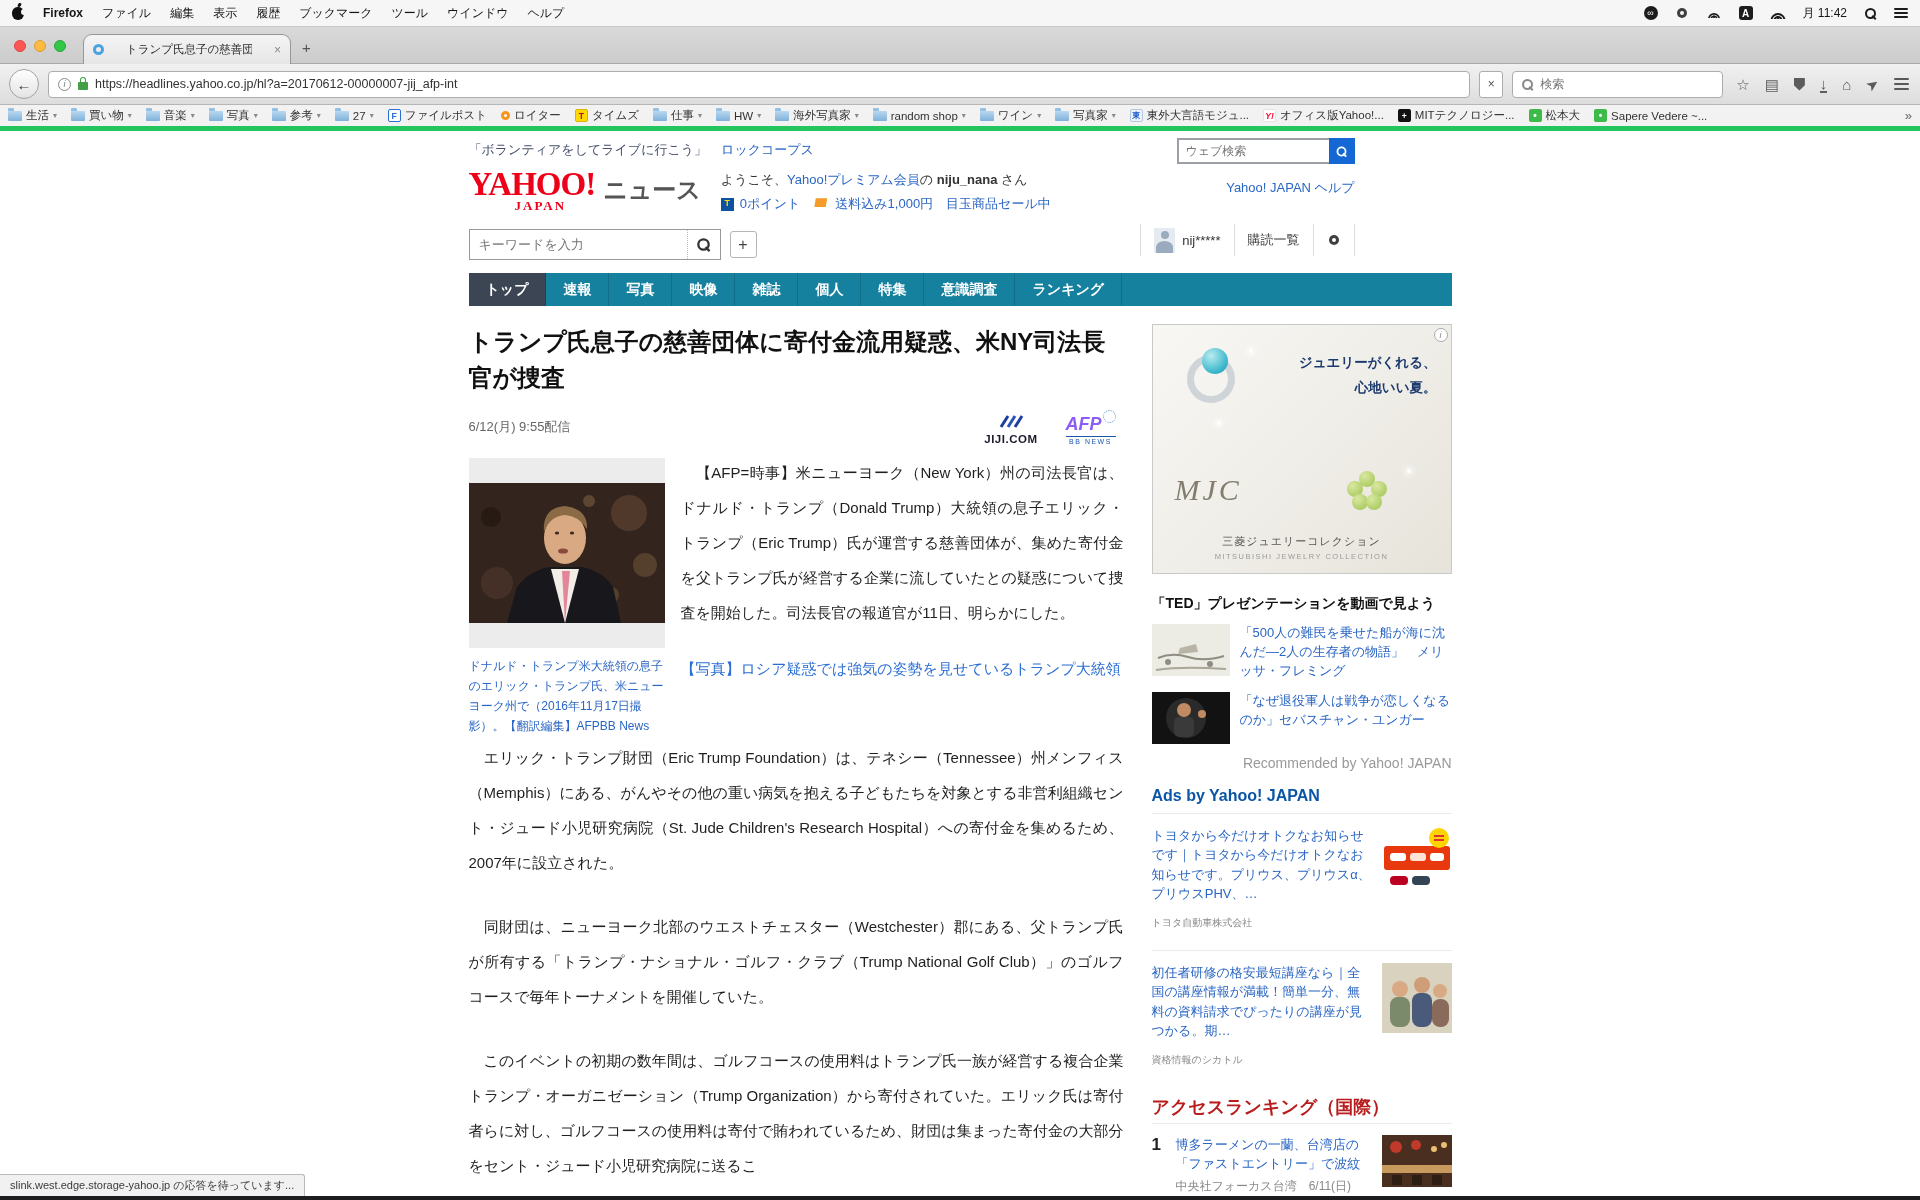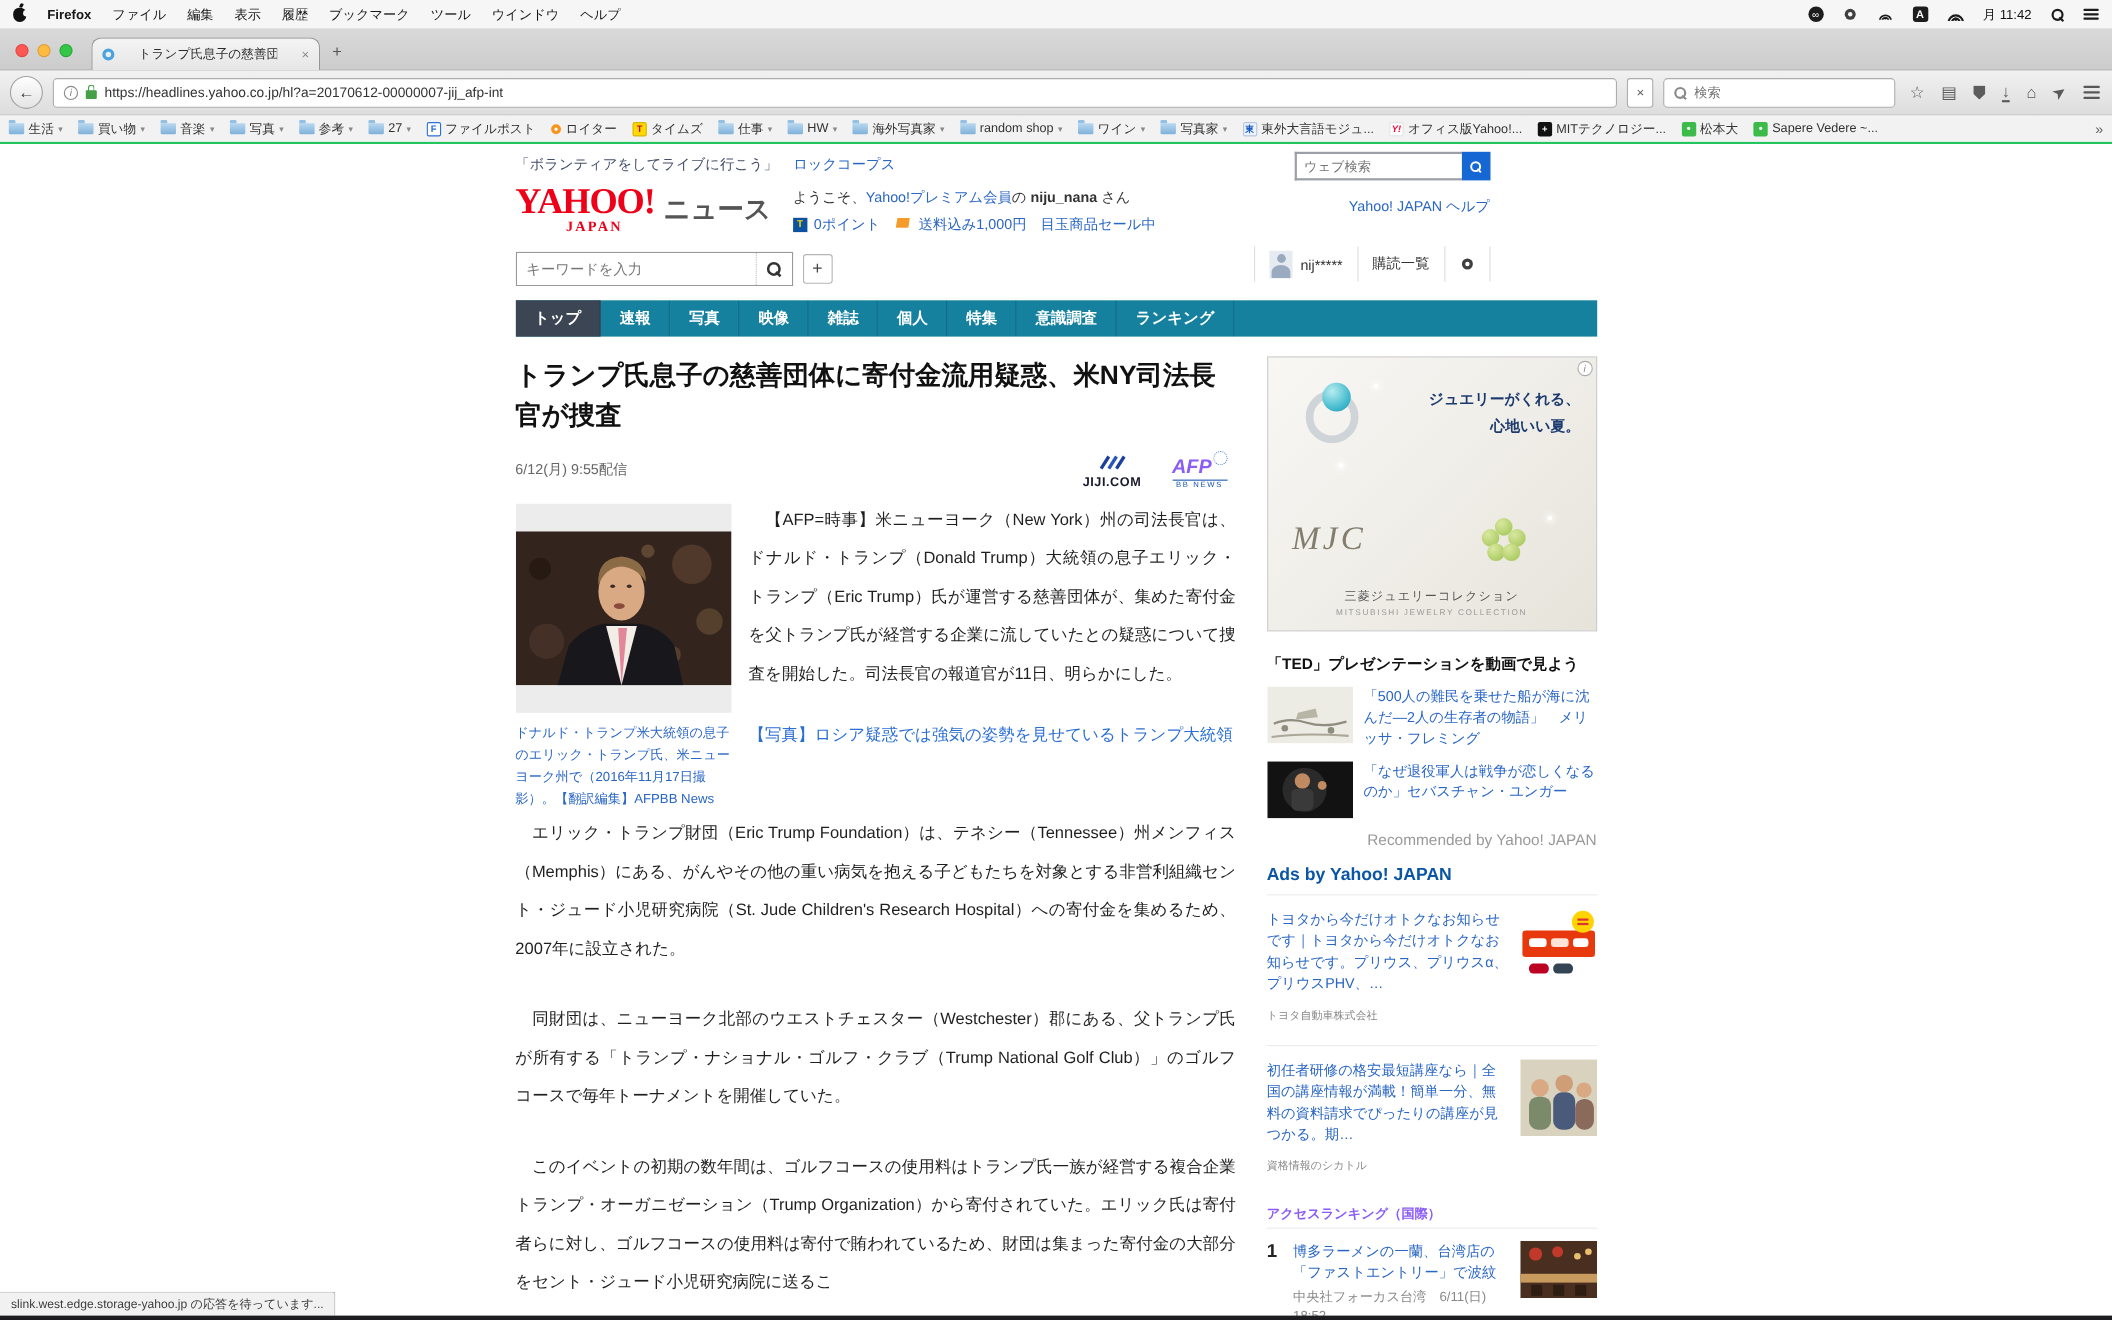--- a/index.html
+++ b/index.html
@@ -64,21 +64,21 @@
   .mag.gray::before{border-color:#8a8a8a}.mag.gray::after{background:#8a8a8a}
   .searchinput{flex:1;border:none;outline:none;font-size:12px;color:#999;background:transparent;font-family:"Liberation Sans",sans-serif}
   .tbicons{display:flex;align-items:center;gap:15px;color:#5a5a5a;padding:0 4px}
   .tbicons .tbi{font-size:15px;line-height:1}
   .shield{width:11px;height:13px;background:#5c5c5c;clip-path:polygon(0 0,100% 0,100% 60%,50% 100%,0 60%)}
   .dl{border-bottom:2px solid #5c5c5c;line-height:.8;font-size:13px}
   .send{transform:rotate(-35deg);display:inline-block;font-size:13px}
   .burger{display:flex;flex-direction:column;gap:2.5px;padding:0 2px}
   .burger i{width:15px;height:2.5px;background:#585858;border-radius:1px}
   
-  .bmbar{height:26px;background:#f2f2f2;border-bottom:2px solid #22c55e;display:flex;align-items:center;
+  .bmbar{height:26px;background:#f2f2f2;border-bottom:5px solid #22c55e;display:flex;align-items:center;
     padding:0 8px;gap:14px;font-size:11.5px;color:#333;overflow:hidden;white-space:nowrap}
   .bm{display:inline-flex;align-items:center;gap:4px;flex:none}
   .fld{position:relative;width:14px;height:10px;background:linear-gradient(#b9d8f0,#7fb1da);border-radius:1px;flex:none}
   .fld::before{content:"";position:absolute;top:-3px;left:0;width:6px;height:3px;background:#94c0e4;border-radius:1px 1px 0 0}
   .crt{font-size:8px;color:#888}
   .fv{width:13px;height:13px;border-radius:2px;font-size:8.5px;font-weight:bold;display:inline-flex;
     align-items:center;justify-content:center;flex:none}
   .fv-f{background:#fff;border:1.5px solid #2a6fd6;color:#2a6fd6}
   .fv-reuters{width:9px;height:9px;border:3px solid #f7941d;border-radius:50%;background:#fff}
   .fv-times{background:#ffd900;color:#c03;border:1px solid #d8b500}
@@ -183,21 +183,21 @@
   .sitem{display:flex;gap:10px;margin-bottom:11px}
   .sthumb{width:78px;height:52px;flex:none;overflow:hidden}
   .stext{font-size:13px;line-height:1.45;color:#2a66c4}
   .recomm{text-align:right;font-size:14px;color:#999;margin:2px 0 16px}
   .adsh{font-size:16px;font-weight:bold;color:#0a55a5;margin:4px 0 2px}
   .aditem{display:flex;gap:10px;padding:12px 0;border-top:1px solid #eaeaea;margin-top:8px}
   .adtext{flex:1}
   .adtext .t{font-size:13px;line-height:1.5;color:#2a66c4}
   .adtext .s{font-size:10px;color:#888;margin-top:12px}
   .adthumb{width:70px;height:70px;flex:none;overflow:hidden}
-  .rankh{font-size:12px;font-weight:bold;color:#8b5cf6;margin:16px 0 4px}
+  .rankh{font-size:18px;font-weight:bold;color:#b91c1c;margin:16px 0 4px}
   .ritem{display:flex;gap:9px;padding:11px 0;border-top:1px solid #eaeaea}
   .rnum{font-size:17px;font-weight:bold;color:#222;width:15px;flex:none}
   .rbody{flex:1}
   .rtitle{font-size:13px;line-height:1.5;color:#2a66c4}
   .rmeta{font-size:12px;color:#888;margin-top:4px;line-height:1.45}
   .rthumb{width:70px;height:52px;flex:none;overflow:hidden}
   
   .statustip{position:fixed;left:0;bottom:4px;background:#f1f1f1;border:1px solid #b9b9b9;border-left:none;
     border-bottom:none;border-radius:0 3px 0 0;padding:3px 10px;font-size:11px;color:#3c3c3c;z-index:60}
   .bottomedge{position:fixed;left:0;bottom:0;width:100%;height:4px;background:#1d1d1f;z-index:61}

